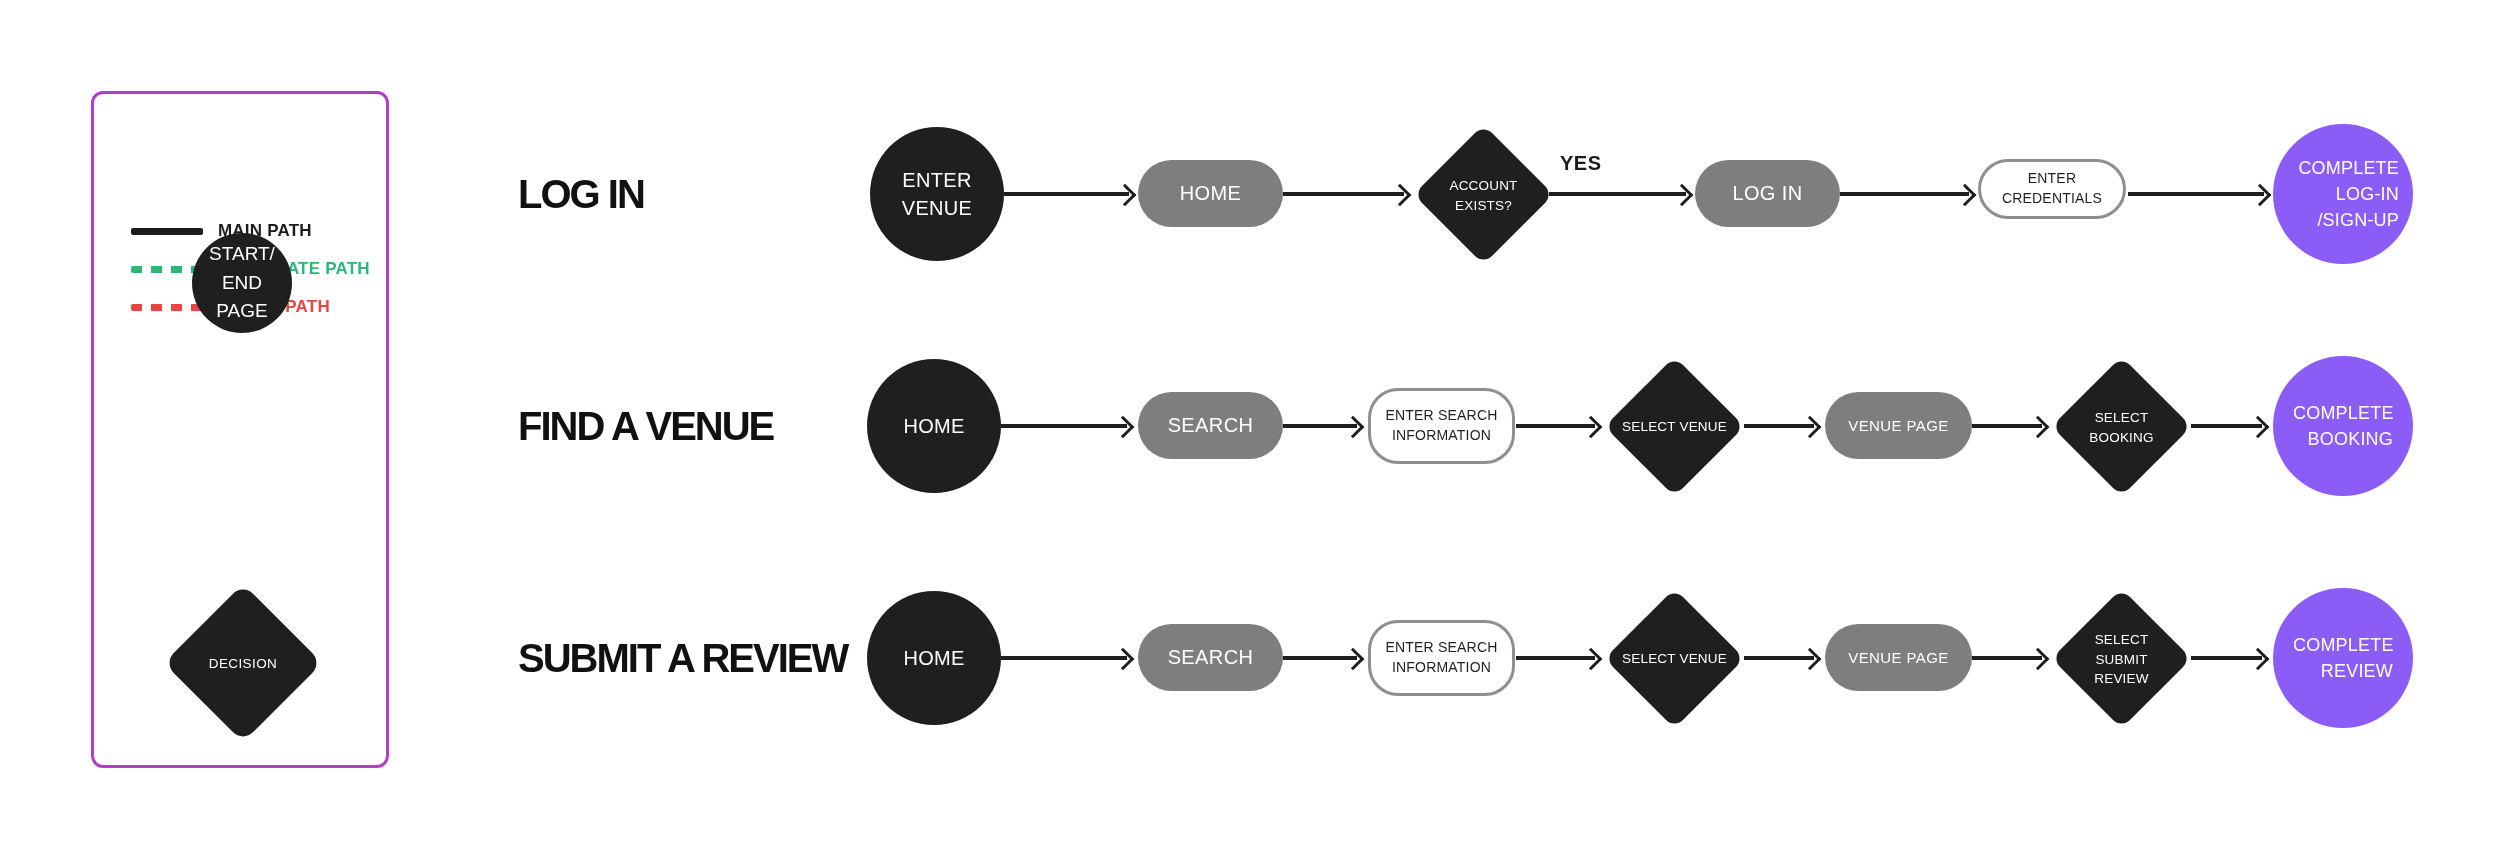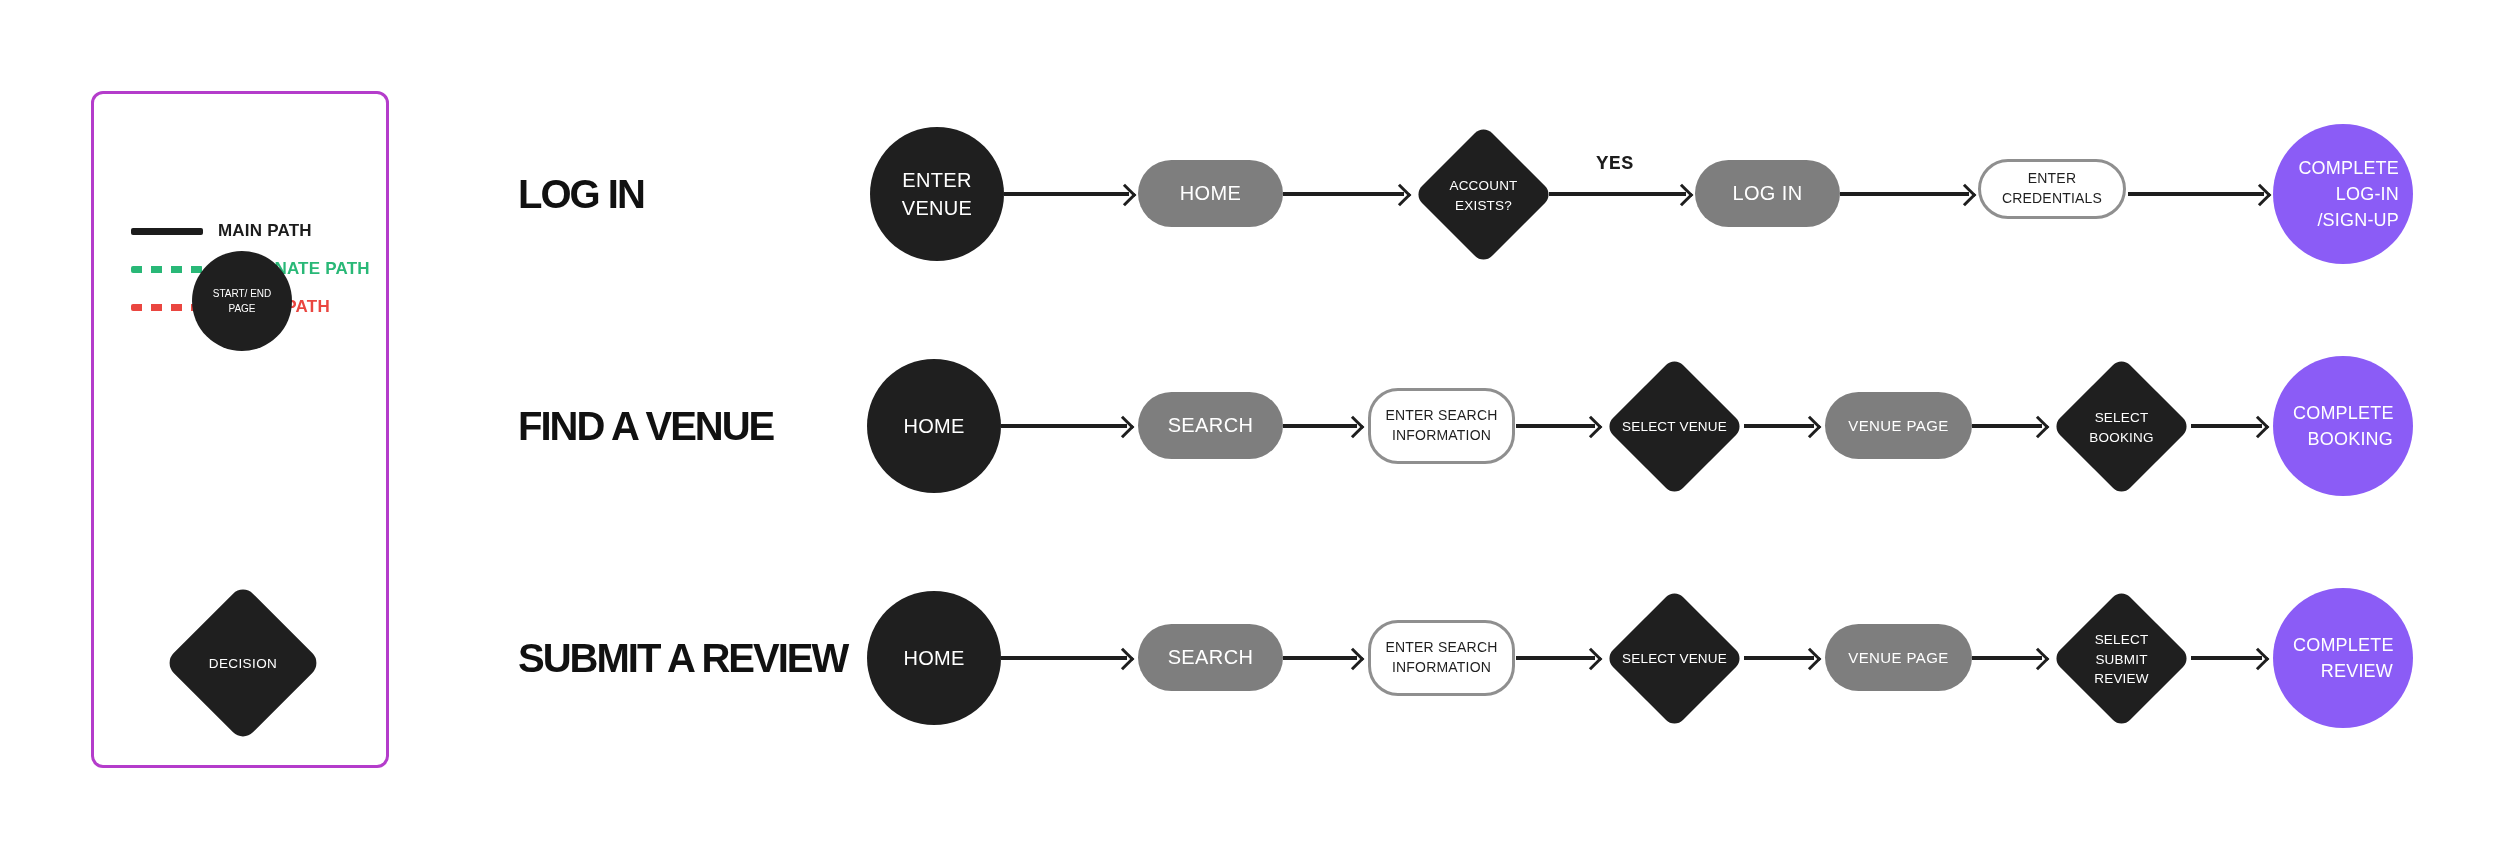--- a/index.html
+++ b/index.html
@@ -31,31 +31,31 @@
           font-size:20px;font-weight:500;letter-spacing:.4px;}
   .n-page.small{font-size:15px;}
   .n-input{position:absolute;background:#ffffff;border:3px solid #8f8f8f;border-radius:30px;color:#1f1f1f;
            display:flex;align-items:center;justify-content:center;text-align:center;
            font-size:14px;font-weight:500;line-height:1.4;letter-spacing:.2px;box-sizing:border-box;padding:0 10px;}
   .n-diamond{position:absolute;width:99px;height:99px;background:#1f1f1f;border-radius:12px;transform:rotate(45deg);}
   .n-diamond .d-label{position:absolute;left:50%;top:50%;width:112px;transform:translate(-50%,-50%) rotate(-45deg);
            color:#fff;font-size:13.5px;font-weight:500;line-height:1.45;text-align:center;letter-spacing:.2px;}
 
   .flow-title{position:absolute;font-size:40px;line-height:48px;font-weight:900;letter-spacing:-2px;color:#111;white-space:nowrap;}
-  .edge-label{position:absolute;font-size:20px;font-weight:800;color:#1c1c1c;text-align:center;letter-spacing:.5px;font-family:Liberation Mono, monospace;}
+  .edge-label{position:absolute;font-size:20px;font-weight:800;color:#1c1c1c;letter-spacing:.5px;}
 
   
   .arrow{position:absolute;height:22px;}
   .arrow::before{content:"";position:absolute;left:0;right:7px;top:9.25px;height:3.5px;background:#1e1e1e;}
   .arrow::after{content:"";position:absolute;right:3px;top:3.5px;width:13px;height:13px;
                 border-top:3.5px solid #1e1e1e;border-right:3.5px solid #1e1e1e;transform:rotate(45deg);}
 
-  .legend-shape-circle{position:absolute;left:98px;top:157px;width:100px;height:100px;border-radius:50%;
+  .legend-shape-circle{position:absolute;left:98px;top:139px;width:100px;height:100px;border-radius:50%;
         background:#1f1f1f;color:#fff;display:flex;align-items:center;justify-content:center;text-align:center;
-        font-size:10px;font-weight:500;line-height:1.5;padding:0 12px;box-sizing:border-box;}
+        font-size:19px;font-weight:500;line-height:1.5;padding:0 12px;box-sizing:border-box;}
   .legend-shape-page{position:absolute;left:76px;top:286px;width:146px;height:70px;border-radius:35px;background:#7e7e7e;
         color:#fff;display:flex;align-items:center;justify-content:center;font-size:13.5px;font-weight:500;letter-spacing:.4px;}
   .legend-shape-input{position:absolute;left:76px;top:391px;width:146px;height:70px;border-radius:32px;background:#fff;
         border:3px solid #8f8f8f;box-sizing:border-box;color:#1f1f1f;display:flex;align-items:center;justify-content:center;
         font-size:13.5px;font-weight:500;letter-spacing:.3px;}
   .legend-shape-decision{position:absolute;left:93px;top:513px;width:112px;height:112px;background:#1f1f1f;
         border-radius:14px;transform:rotate(45deg);}
   .legend-shape-decision .d-label{position:absolute;left:50%;top:50%;transform:translate(-50%,-50%) rotate(-45deg);
         color:#fff;font-size:13.5px;font-weight:500;letter-spacing:.4px;}
 </style>

